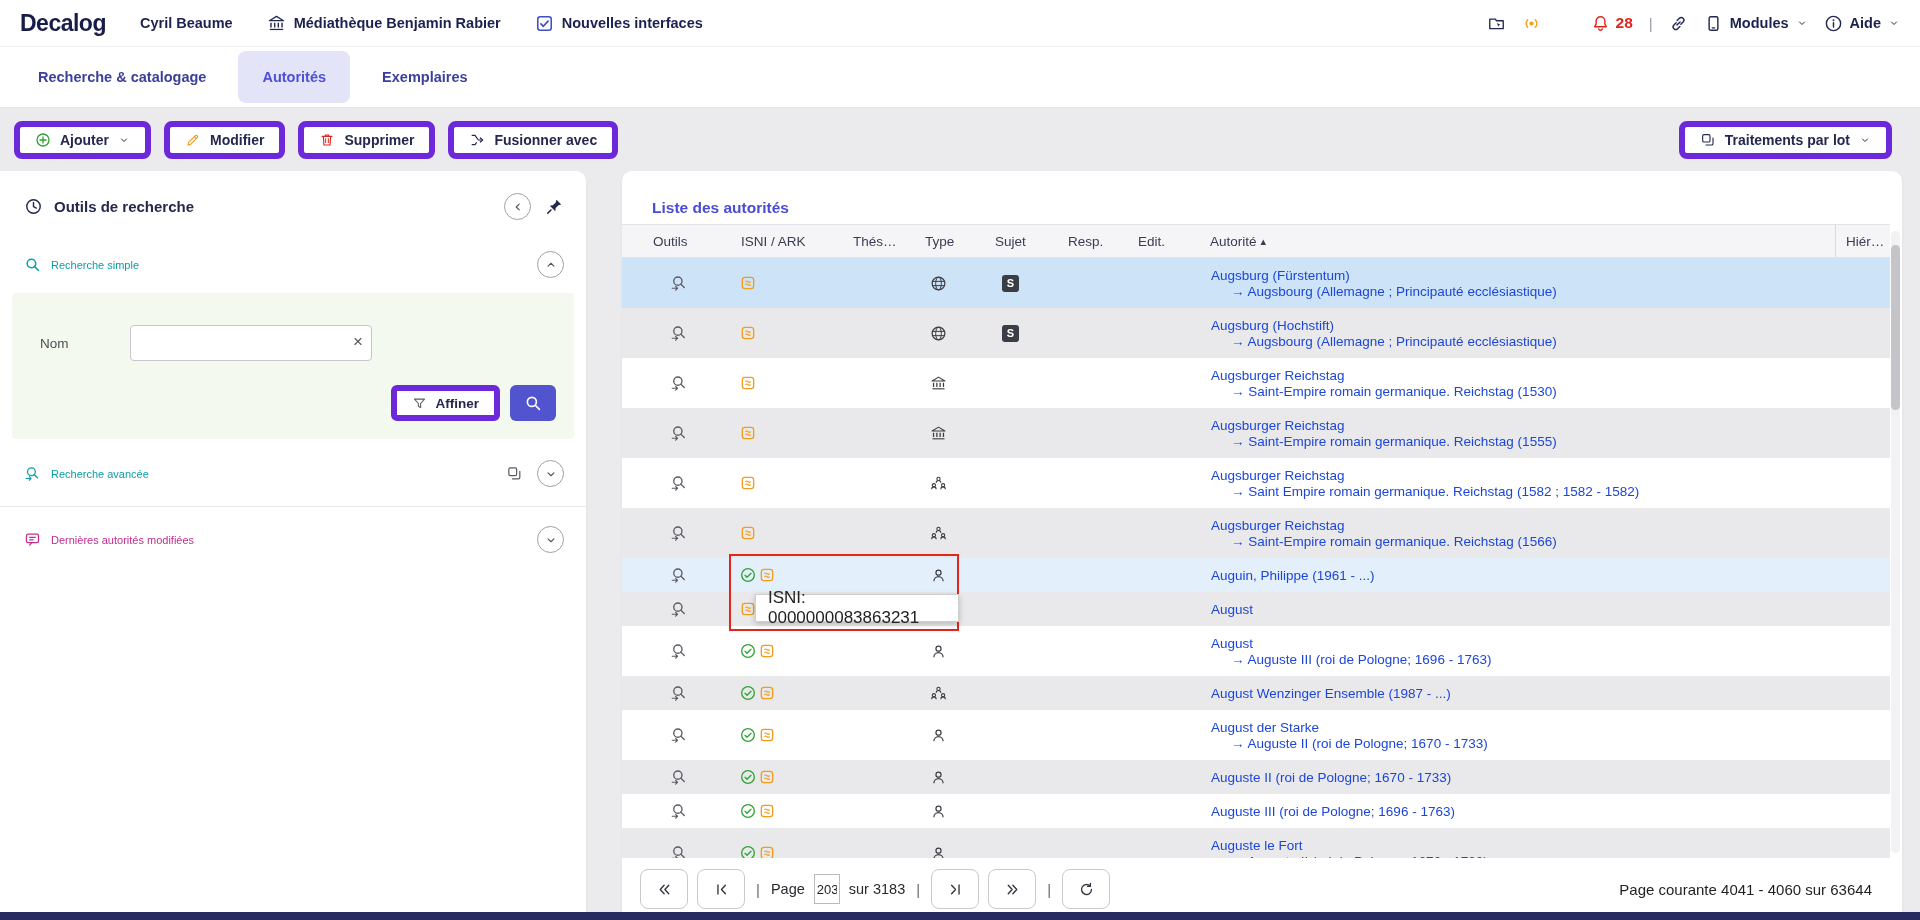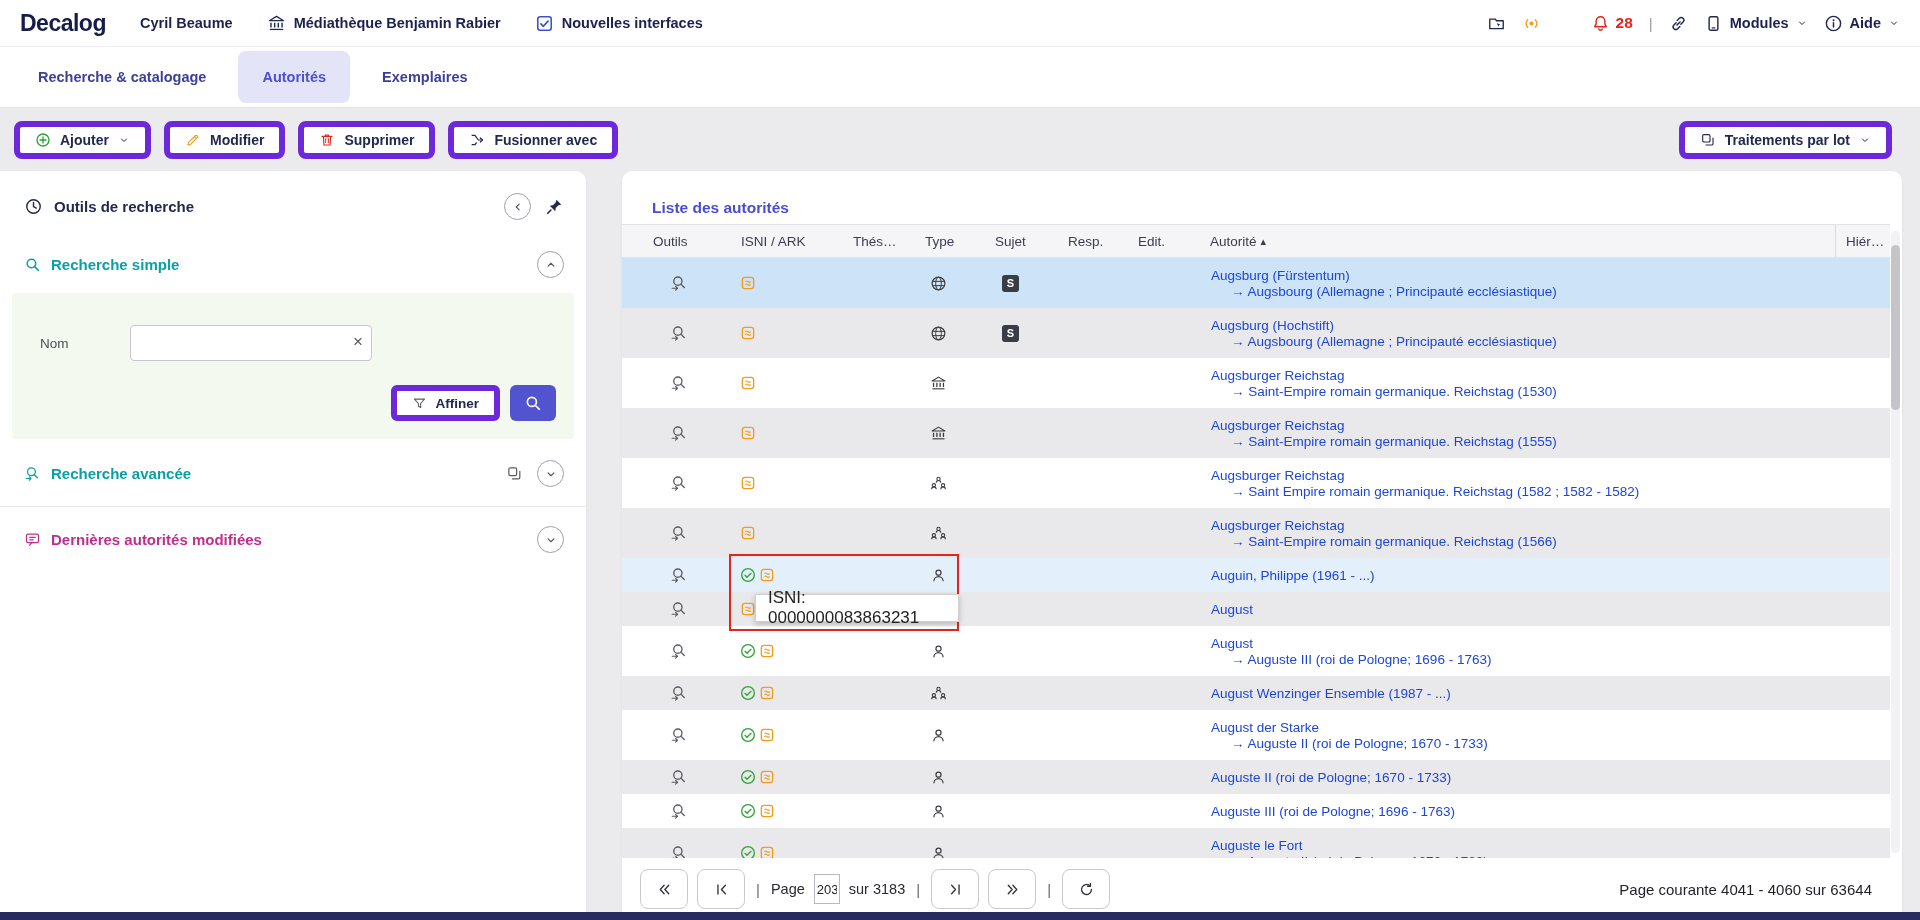--- a/index.html
+++ b/index.html
@@ -76,21 +76,21 @@
   
   .sb-head { display:flex; align-items:center; gap:11px; padding:22px 22px 16px 24px; }
   .sb-title { font-size:15px; font-weight:700; color:#23284f; }
   .sb-right { margin-left:auto; display:flex; align-items:center; gap:14px; }
   .circ {
     width:27px; height:27px; border-radius:50%; border:1.5px solid #9fa0ab;
     display:flex; align-items:center; justify-content:center; color:#55565f; cursor:pointer; background:#fff;
   }
   .circ svg { width:14px; height:14px; }
   .sb-sec { display:flex; align-items:center; gap:10px; padding:15px 22px 13px 24px; }
-  .sb-sec-title { font-size:15px; font-weight:700; cursor:pointer; }
+  .sb-sec-title { font-size:11px; font-weight:400; cursor:pointer; }
   .sb-sec-title.teal { color:#0a9fa5; }
   .sb-sec-title.mag { color:#c12d8e; }
   .sb-form { margin:2px 12px 6px; background:#f3f9ef; border-radius:4px; padding:32px 14px 18px; }
   .form-row { display:flex; align-items:center; padding-left:14px; gap:28px; }
   .flabel { font-size:13.5px; color:#4d4d55; width:62px; }
   .input-wrap { position:relative; width:242px; }
   .tinput {
     width:100%; height:36px; border:1px solid #c6c6cc; border-radius:4px; background:#fff;
     padding:0 28px 0 10px; font-family:"Liberation Sans",sans-serif; font-size:13.5px; color:#222; outline:none;
   }

